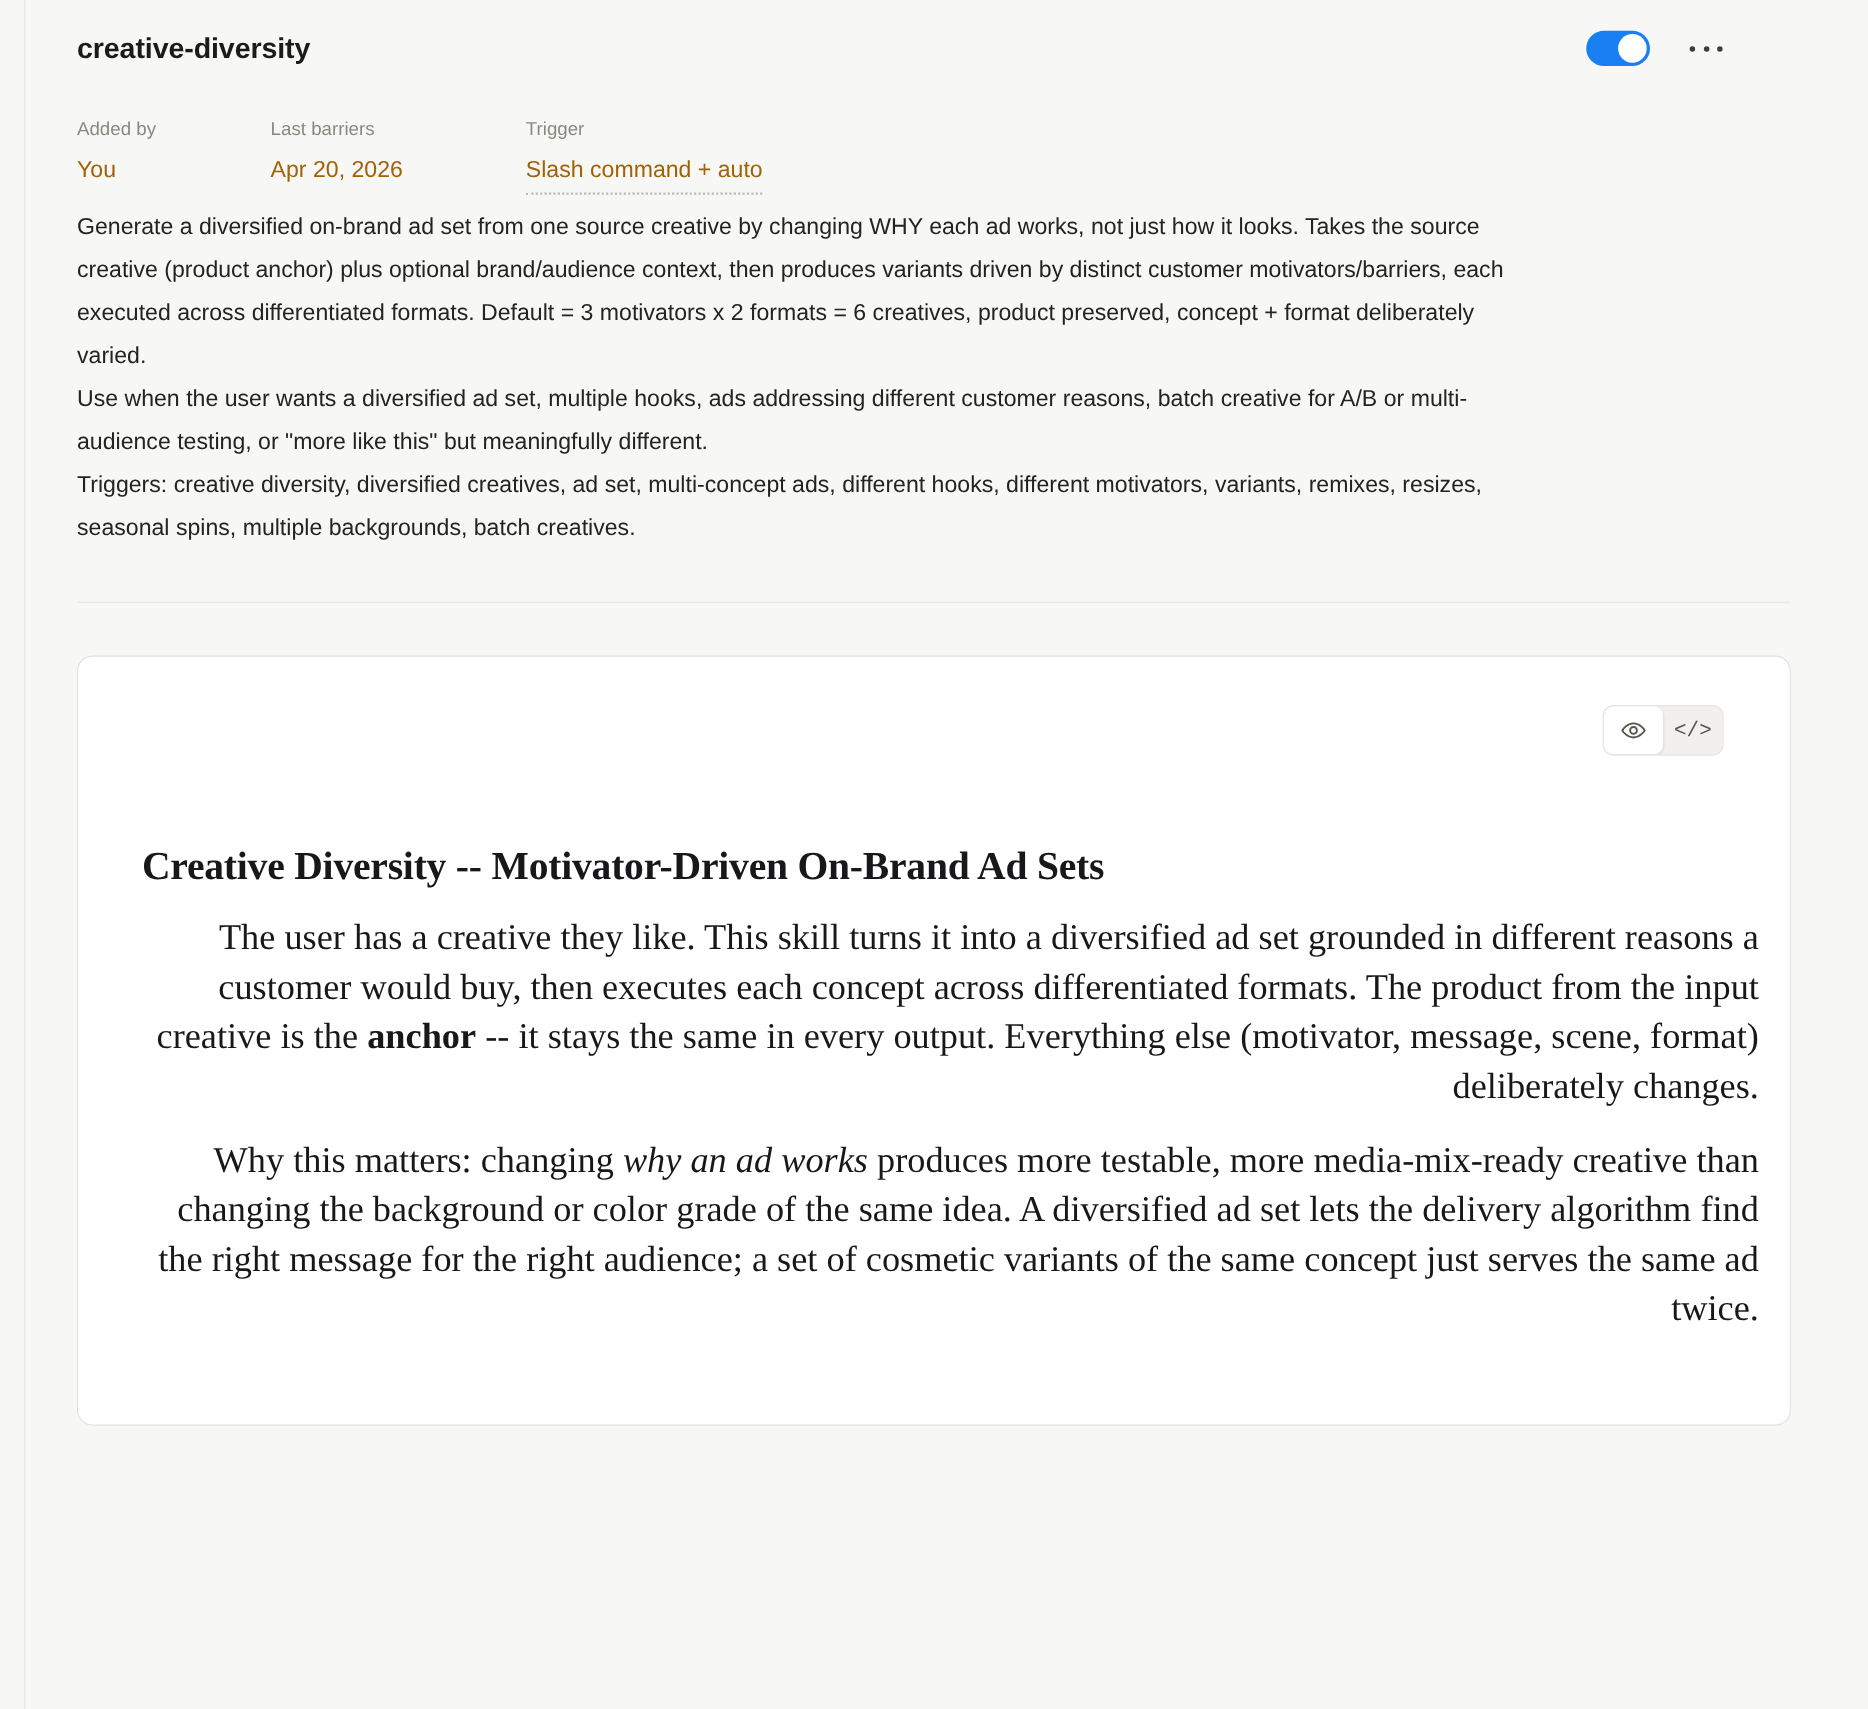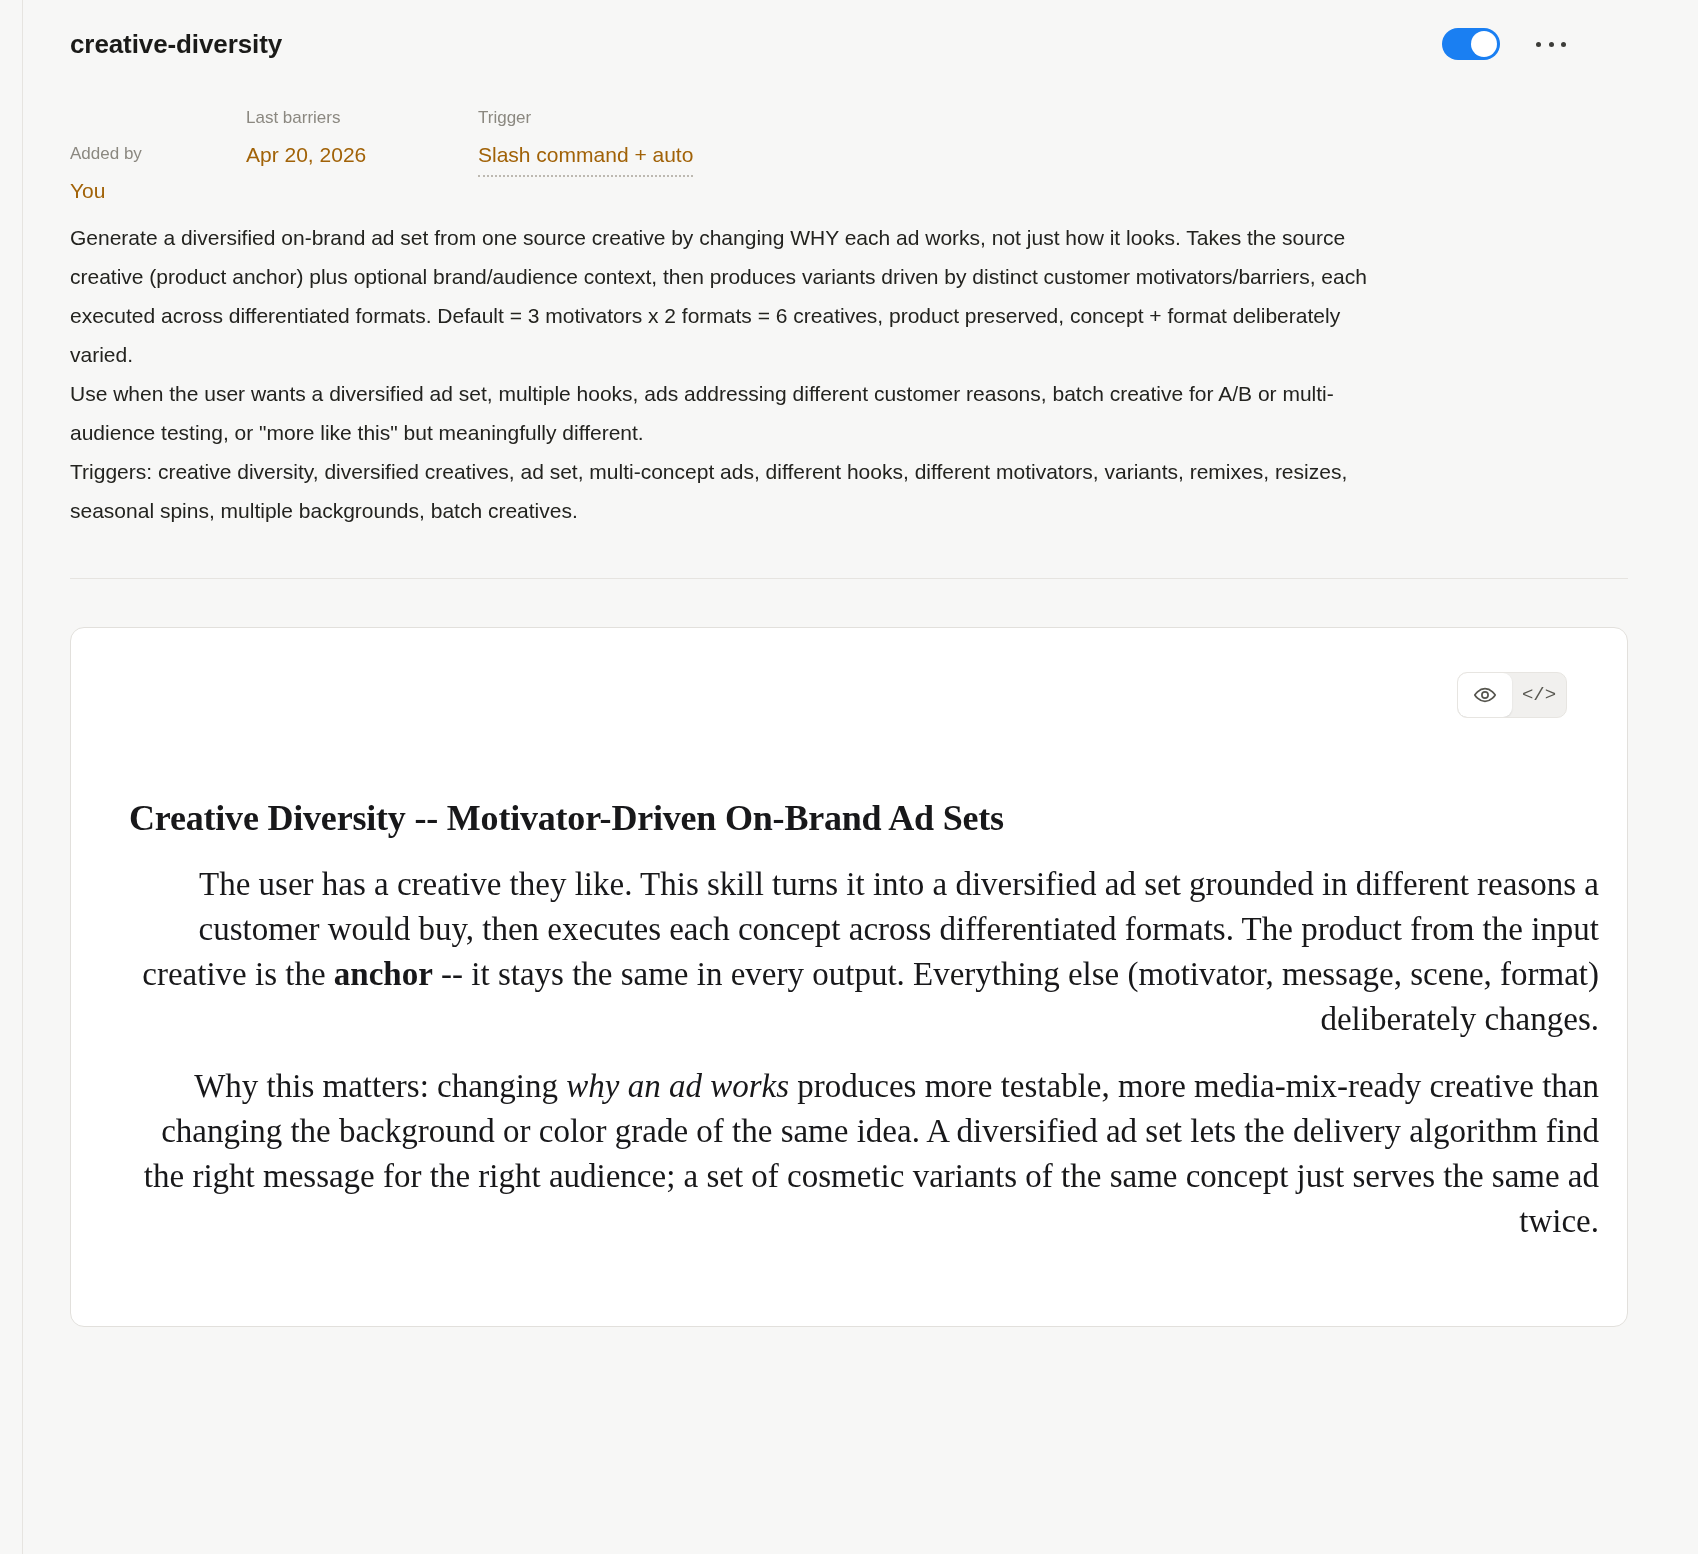--- a/index.html
+++ b/index.html
@@ -75,21 +75,21 @@
     border-radius: 50%;
     background: #3d3d39;
   }
 
   
   .meta {
     display: flex;
     margin-top: 46px;
   }
   .meta-col { margin-right: 0; }
-  .meta-col.added { width: 176px; margin-top: 36px; }
+  .meta-col.added { width: 176px; }
   .meta-col.updated { width: 232px; }
   .meta-label {
     font-size: 17px;
     color: #8b8880;
     line-height: 24px;
   }
   .meta-value {
     font-size: 21px;
     color: #a16207;
     line-height: 34px;

